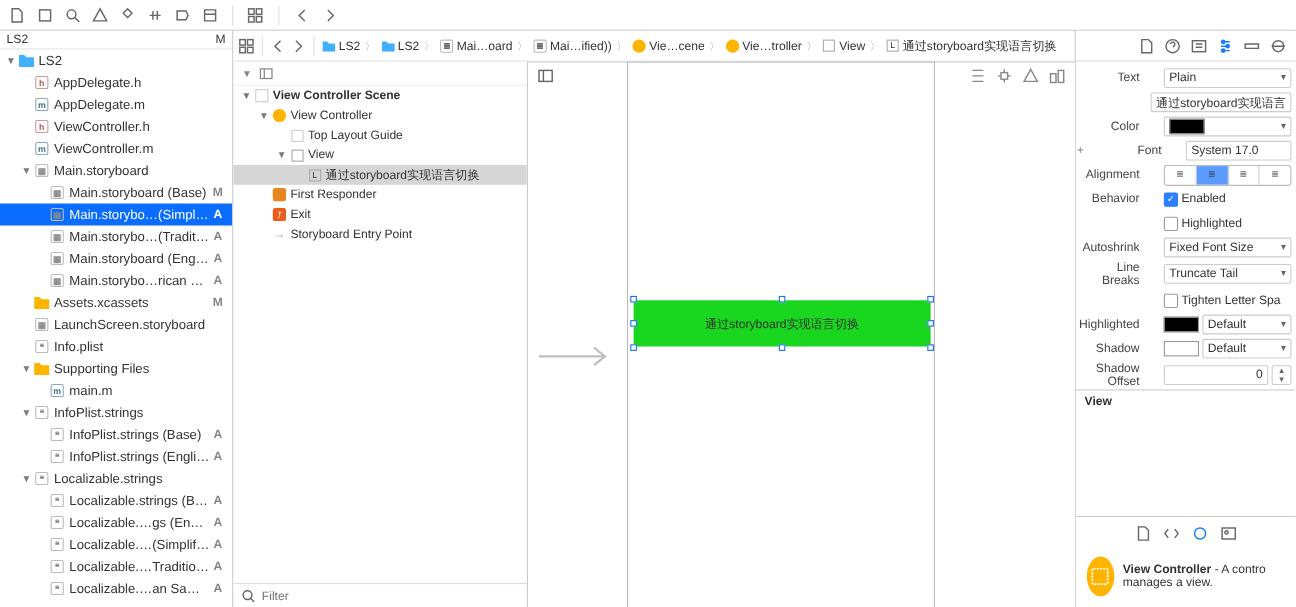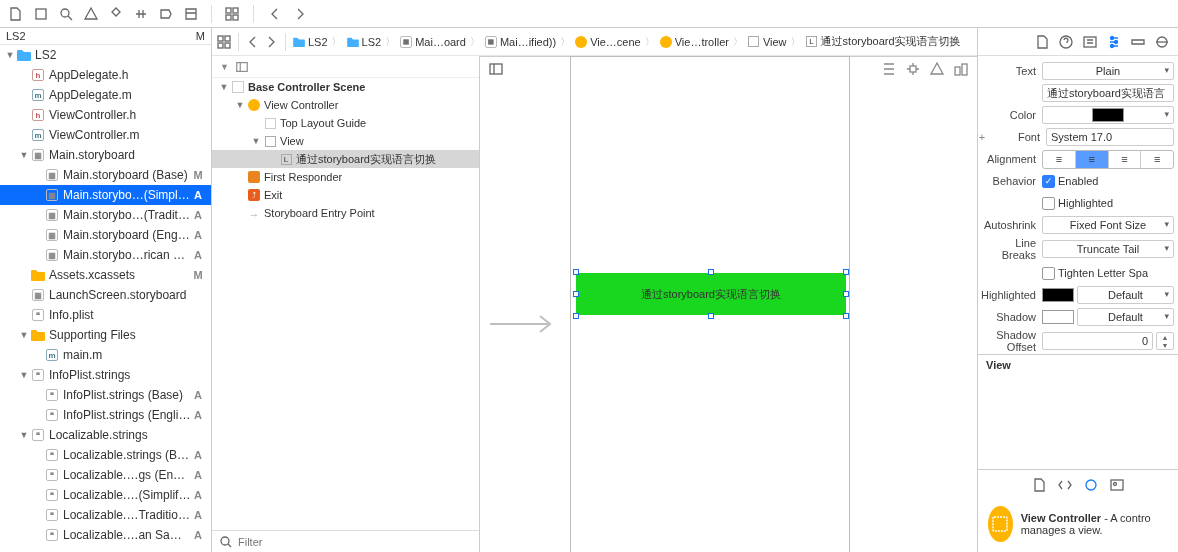--- a/index.html
+++ b/index.html
@@ -45,25 +45,25 @@
 .canvas{flex:1;position:relative;background:#fff;}
 .arrow{position:absolute;left:10px;top:256px;}
 .artboard{position:absolute;left:90px;top:0;width:280px;height:514px;border:1px solid #bbb;background:#fff;}
 .greenlbl{position:absolute;left:5px;top:216px;width:270px;height:42px;background:#19d61f;display:flex;align-items:center;justify-content:center;font-size:17px;color:#000;}
 .handle{position:absolute;width:6px;height:6px;border:1px solid #1a6fe5;background:#fff;}
 .bottombar{height:24px;border-top:1px solid #ccc;display:flex;align-items:center;padding:0 8px;font-size:11px;color:#666;justify-content:space-between;}
 .right{width:200px;display:flex;flex-direction:column;}
 .right-tabs{height:28px;border-bottom:1px solid #ddd;display:flex;align-items:center;justify-content:flex-end;gap:8px;padding:0 8px;}
 .insp{flex:1;overflow:auto;padding:4px 0;}
 .sect-h{font-weight:600;font-size:11px;padding:4px 8px;color:#333;}
-.prow{display:flex;align-items:center;min-height:22px;padding:1px 4px 1px 0;gap:4px;}
+.prow{display:flex;align-items:center;min-height:22px;padding:1px 4px 1px 0;gap:20px;}
 .prow .plbl{width:60px;text-align:right;font-size:11px;color:#444;padding-right:2px;}
 .pval{flex:1;display:flex;align-items:center;gap:3px;}
 .pfield{flex:1;height:18px;border:1px solid #ccc;border-radius:2px;padding:0 4px;font-size:11px;display:flex;align-items:center;background:#fff;overflow:hidden;white-space:nowrap;}
-.dropdown{position:relative;justify-content:center;}
+.dropdown{position:relative;}
 .dropdown:after{content:"▾";position:absolute;right:4px;top:2px;font-size:9px;color:#666;}
 .swatch{width:32px;height:14px;border:1px solid #999;}
 .seg{display:flex;border:1px solid #bbb;border-radius:3px;overflow:hidden;flex:1;}
 .seg div{flex:1;height:17px;display:flex;align-items:center;justify-content:center;border-right:1px solid #ccc;}
 .seg div:last-child{border-right:none;}
 .seg .act{background:#5a9bff;}
 .cb{width:13px;height:13px;border:1px solid #999;border-radius:2px;display:inline-flex;align-items:center;justify-content:center;font-size:9px;}
 .cb.on{background:#2c7fff;border-color:#2c7fff;color:#fff;}
 .stepper{width:18px;height:18px;border:1px solid #ccc;border-radius:2px;display:flex;flex-direction:column;}
 .stepper div{flex:1;font-size:7px;display:flex;align-items:center;justify-content:center;color:#666;}
@@ -454,21 +454,21 @@
                   <rect x="2" y="3" width="12" height="10" stroke="#888"></rect>
                   <path d="M6 3v10" stroke="#888"></path>
                 </svg>
               </span>
             </div>
             <div class="orow" style="padding-left: 6px;">
               <span class="disc">▼</span>
               <span class="oic">
                 <span style="width:12px;height:12px;border:1px solid #ccc;display:inline-block"></span>
               </span>
-              <span class="olbl" style="font-weight: 600;">Base Controller Scene</span>
+              <span class="olbl" style="font-weight: 600;">View Controller Scene</span>
             </div>
             <div class="orow" style="padding-left: 22px;">
               <span class="disc">▼</span>
               <span class="oic">
                 <span style="width:12px;height:12px;background:#ffb400;border-radius:50%;display:inline-block"></span>
               </span>
               <span class="olbl">View Controller</span>
             </div>
             <div class="orow" style="padding-left: 38px;">
               <span class="disc"></span>

